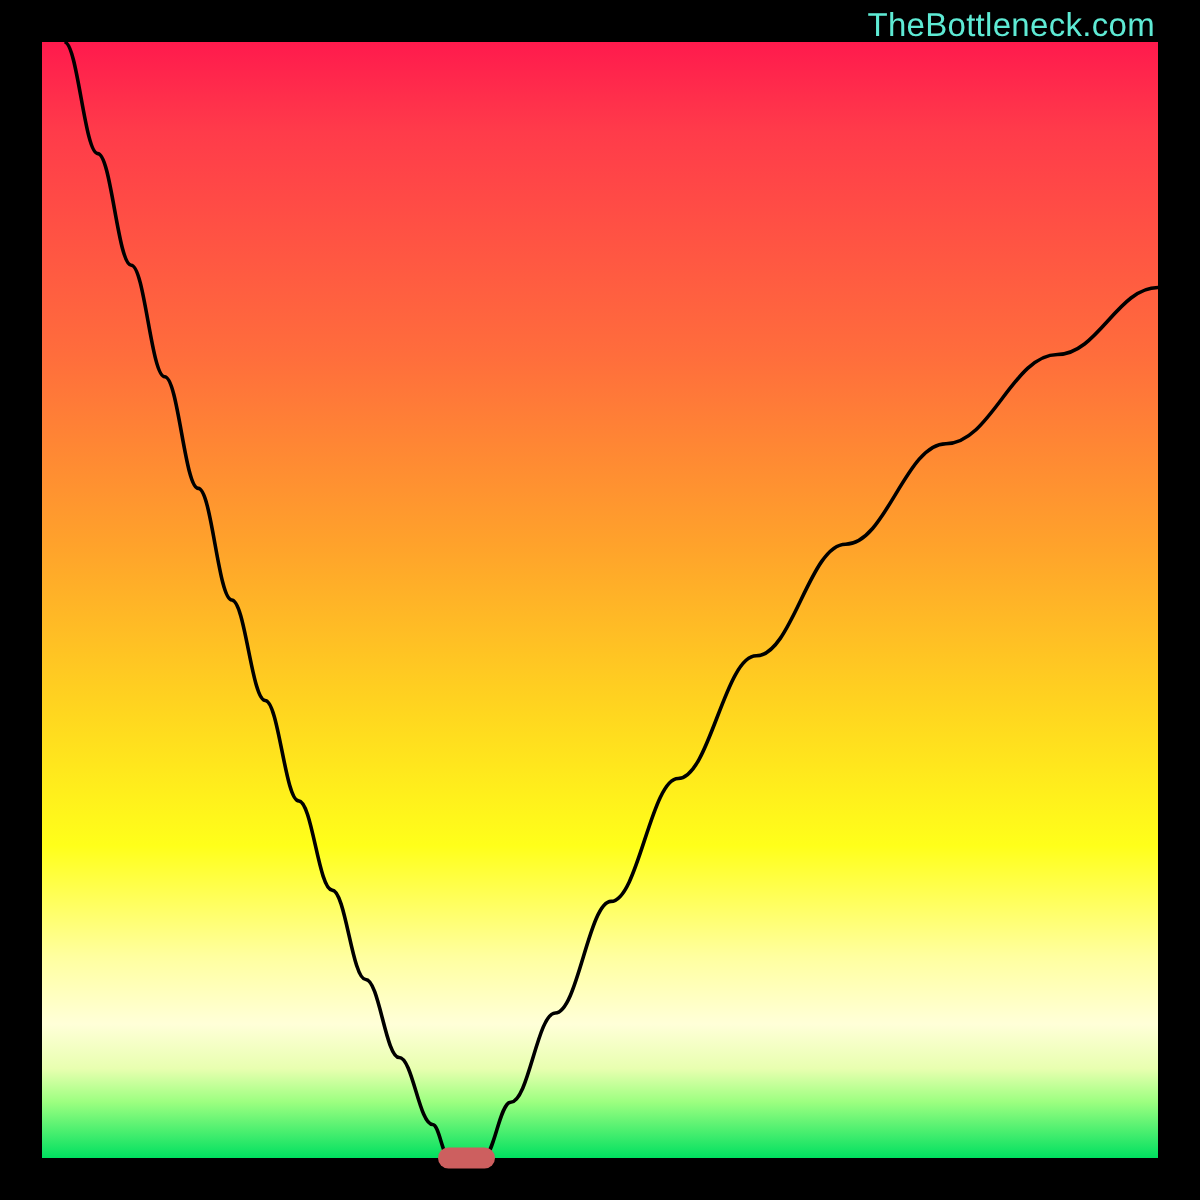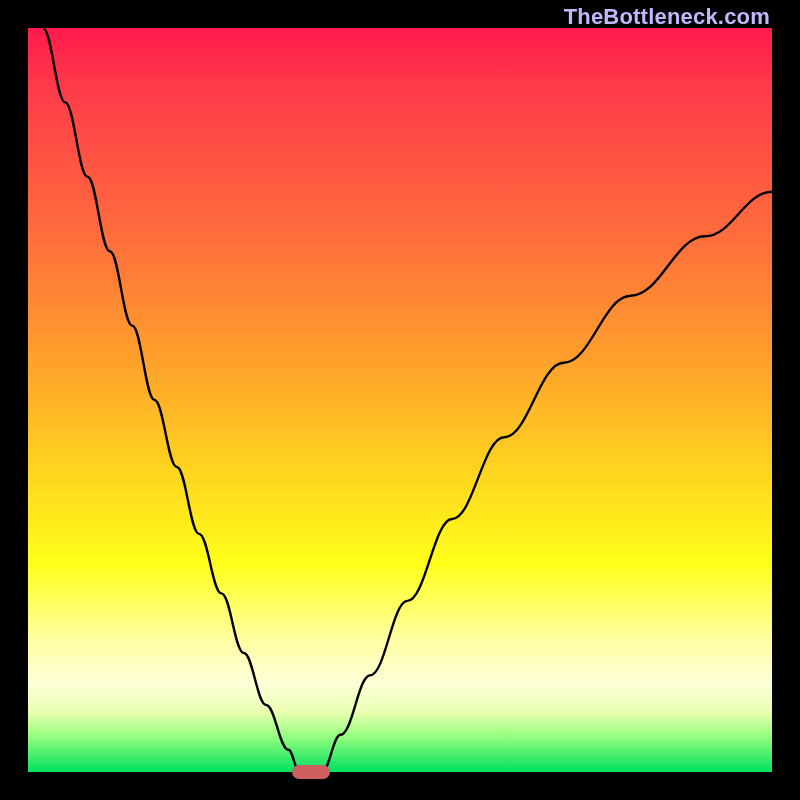--- a/index.html
+++ b/index.html
@@ -32,23 +32,23 @@
       #ffffa0 82%,
       #ffffd8 88%,
       #e8ffb0 92%,
       #9cff80 95%,
       #00e060 100%);
   }
   .watermark {
     position: absolute;
     top: 4px;
     right: 30px;
-    color: #c4b5fd;
+    color: #5eead4;
     font-size: 22px;
-    font-weight: 700;
+    font-weight: 400;
     letter-spacing: 0.2px;
   }
   svg.curve {
     position: absolute;
     inset: 0;
   }
   .marker {
     position: absolute;
     width: 38px;
     height: 14px;

